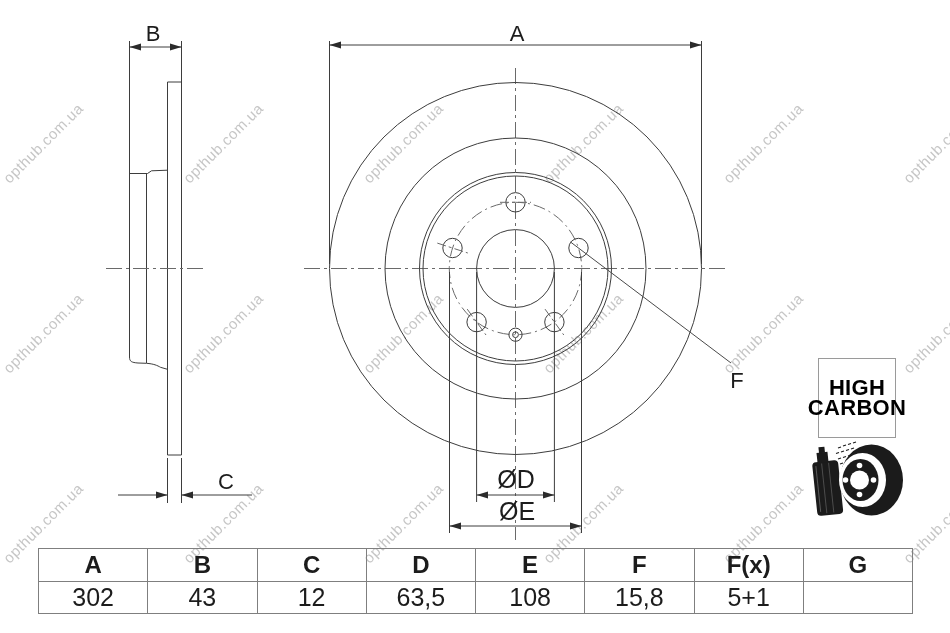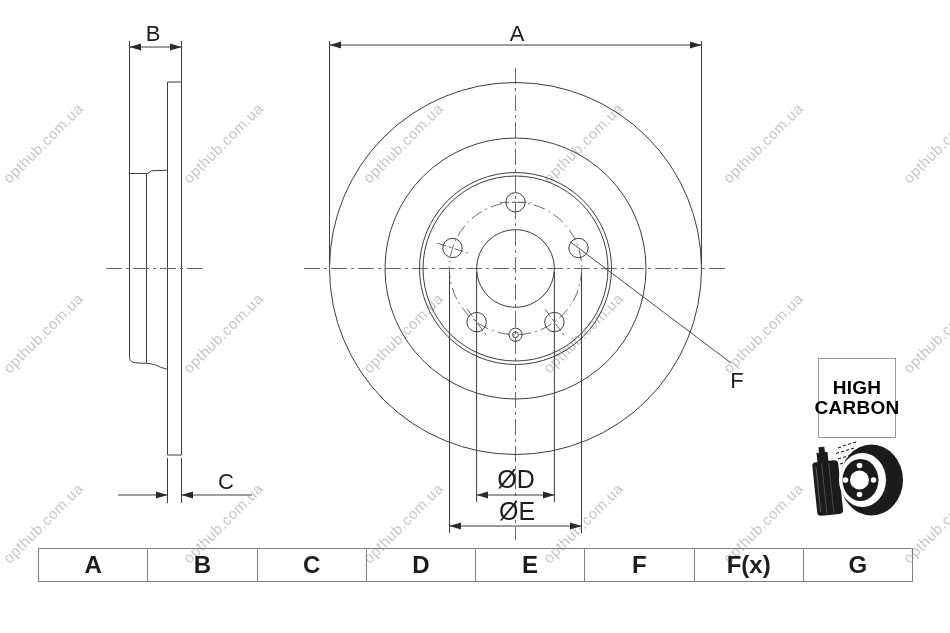--- a/index.html
+++ b/index.html
@@ -22,21 +22,21 @@
   .clc{stroke:#6a6a6a;stroke-width:1;fill:none;stroke-dasharray:12 4 2 4;}
   .tick{stroke:#6a6a6a;stroke-width:1;fill:none;stroke-dasharray:9 3 3 3;}
   .arrow{fill:#2b2b2b;stroke:none;}
   .dim-label{font-family:"Liberation Sans",sans-serif;font-size:22px;fill:#1c1c1c;}
   .dia-label{font-family:"Liberation Sans",sans-serif;font-size:25px;fill:#1c1c1c;}
   
   .badge{
     position:absolute;left:818px;top:358px;width:76px;height:78px;
     border:1.5px solid #9a9a9a;background:#fff;
     display:flex;flex-direction:column;align-items:center;justify-content:center;
-    font-weight:bold;font-size:19px;line-height:20px;color:#000;
+    font-weight:bold;font-size:22px;line-height:20px;color:#000;
     letter-spacing:.3px;text-align:center;
   }
   
   .spec{
     position:absolute;left:38px;top:548px;width:875px;
     border-collapse:collapse;table-layout:fixed;background:transparent;
   }
   .spec td{
     border:1px solid #7f7f7f;text-align:center;vertical-align:middle;
     color:#1c1c1c;padding:0;background:transparent;
@@ -215,16 +215,26 @@
       <tr class="hd">
         <td>A</td>
         <td>B</td>
         <td>C</td>
         <td>D</td>
         <td>E</td>
         <td>F</td>
         <td>F(x)</td>
         <td>G</td>
       </tr>
+      <tr class="vl">
+        <td>302</td>
+        <td>43</td>
+        <td>12</td>
+        <td>63,5</td>
+        <td>108</td>
+        <td>15,8</td>
+        <td>5+1</td>
+        <td></td>
+      </tr>
     </tbody>
   </table>
 
 </div>
 
 </body></html>

